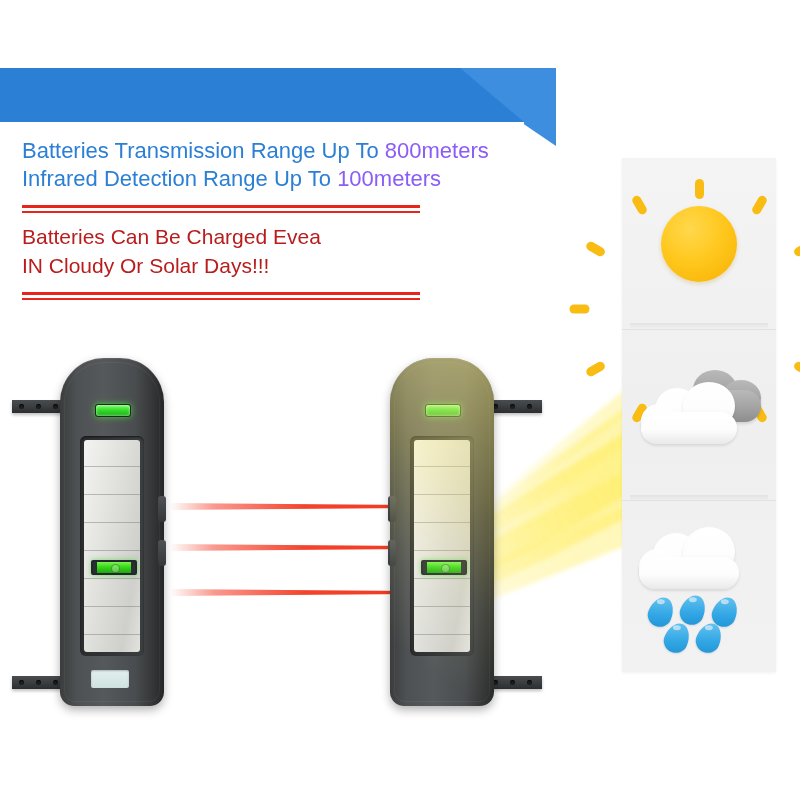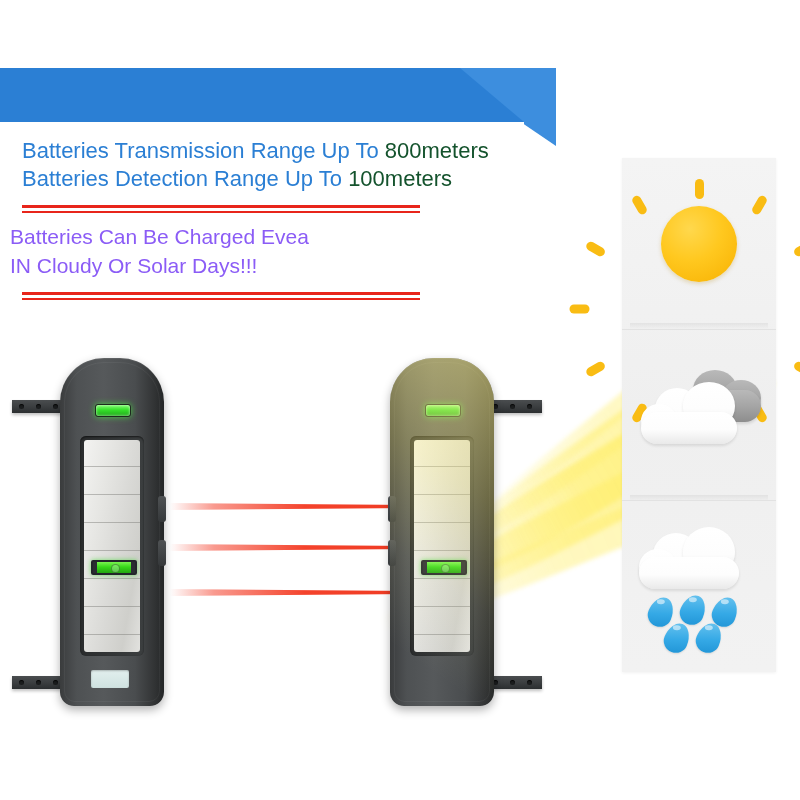--- a/index.html
+++ b/index.html
@@ -30,29 +30,29 @@
   .banner-title{
     position:absolute;left:24px;top:0;height:54px;line-height:54px;
     color:#ffffff;font-size:30px;font-weight:bold;white-space:nowrap;
     letter-spacing:.2px;
   }
 
   
   .sub{position:absolute;left:22px;font-size:22px;color:#2b7fd4;white-space:nowrap;}
   .sub1{top:138px;}
   .sub2{top:166px;}
-  .sub .hl{color:#14532d;}
+  .sub .hl{color:#8b5cf6;}
 
   
   .rule{position:absolute;left:22px;width:398px;}
   .rule .l1,.rule .l2{height:3px;background:#e8251b;}
   .rule .l2{margin-top:3px;height:2px;}
   .rule-top{top:205px;}
   .rule-bot{top:292px;}
-  .claim{position:absolute;left:10px;font-size:21px;color:#8b5cf6;white-space:nowrap;}
+  .claim{position:absolute;left:22px;font-size:21px;color:#b91c1c;white-space:nowrap;}
   .claim1{top:225px;}
   .claim2{top:254px;}
 
   
   .weather-panel{
     position:absolute;left:622px;top:158px;width:154px;height:514px;
     background:linear-gradient(180deg,#f4f4f4 0%,#efefef 50%,#f2f2f2 100%);
     box-shadow:0 1px 3px rgba(0,0,0,.06);
   }
   .wsec{position:absolute;left:0;width:154px;height:171px;}
@@ -203,21 +203,21 @@
   <div class="banner-wrap">
     <div class="banner-bar"></div>
     <div class="banner-fold"></div>
     <div class="banner-tail"></div>
   </div>
 
   <div class="sub sub1">
     <span>Batteries Transmission Range Up To </span><span class="hl">800meters</span>
   </div>
   <div class="sub sub2">
-    <span>Batteries Detection Range Up To </span><span class="hl">100meters</span>
+    <span>Infrared Detection Range Up To </span><span class="hl">100meters</span>
   </div>
 
   <div class="rule rule-top">
     <div class="l1"></div>
       <div class="l2"></div>
   </div>
   <div class="claim claim1">Batteries Can Be Charged Evea</div>
   <div class="claim claim2">IN Cloudy Or Solar Days!!!</div>
   <div class="rule rule-bot">
     <div class="l1"></div>

